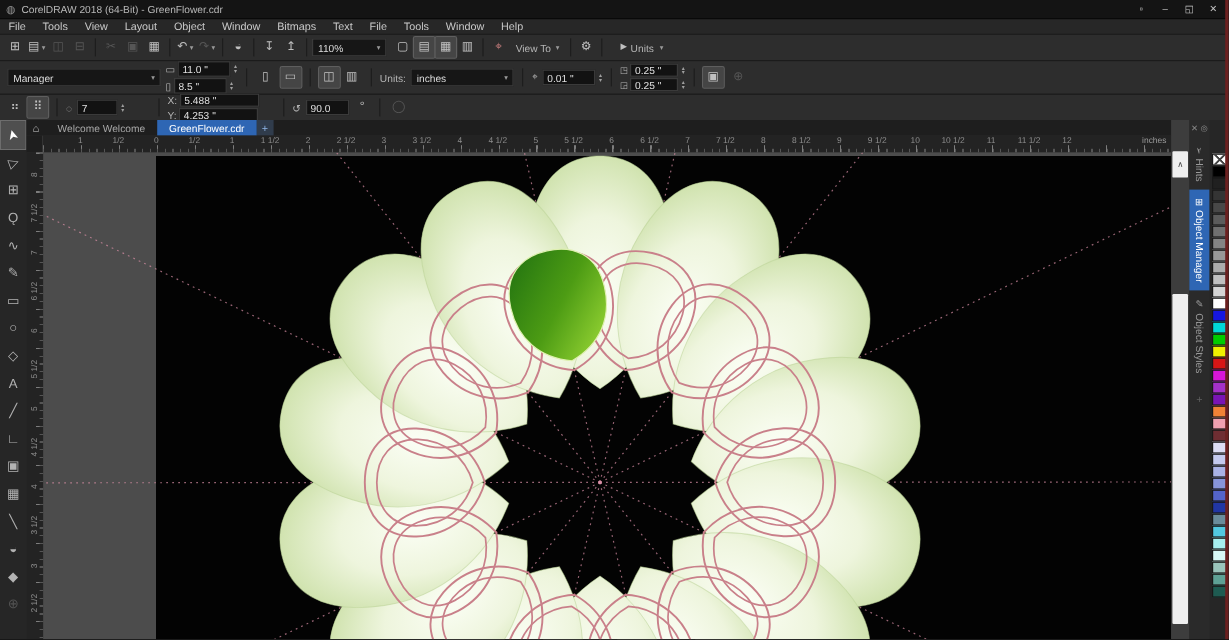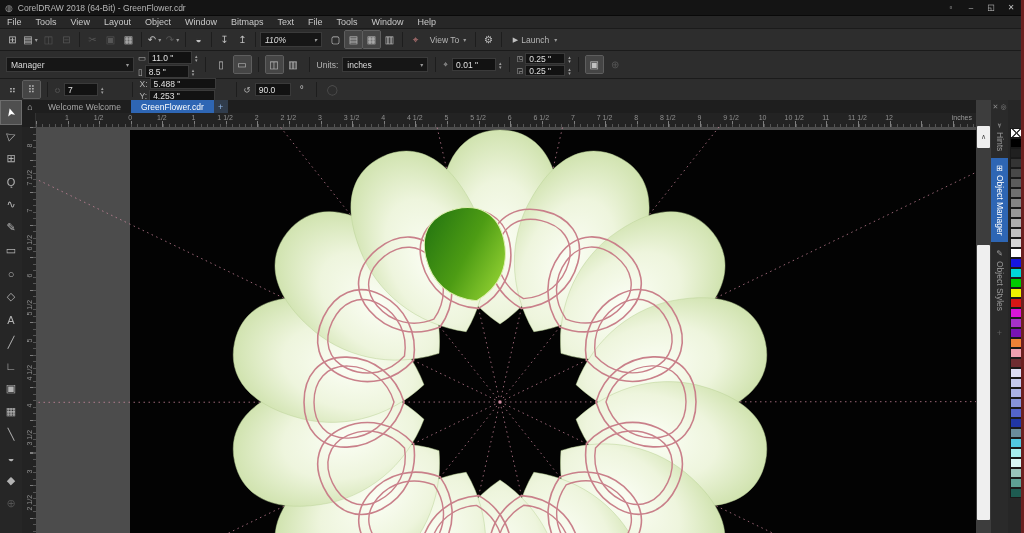--- a/index.html
+++ b/index.html
@@ -152,21 +152,21 @@
         </div>
         <div class="sep"></div>
         <div class="tbtn">
           <span class="glyph">↧</span>
         </div>
         <div class="tbtn">
           <span class="glyph">↥</span>
         </div>
         <div class="sep"></div>
       </span>
-    <div class="selectbox" style="width:62px;font-style:italic;">
+    <div class="selectbox" style="width:62px;">
       <span>110%</span>
       <span class="dd">▾</span>
     </div>
     <span style="display:flex;align-items:center;gap:1px;margin-left:4px;">
         <div class="tbtn">
           <span class="glyph">▢</span>
         </div>
         <div class="tbtn pressed">
           <span class="glyph">▤</span>
         </div>
@@ -185,21 +185,21 @@
       <span class="lbl">View To</span>
       <span class="dd">▾</span>
     </div>
     <div class="sep"></div>
     <div class="tbtn">
       <span class="glyph">⚙</span>
     </div>
     <div class="sep"></div>
     <div class="tbtn" style="min-width:58px;gap:3px;">
       <span class="glyph" style="font-size:7px;">▶</span>
-      <span class="lbl">Launch</span>
+      <span class="lbl">Units</span>
       <span class="dd">▾</span>
     </div>
   </div>
 
   <div class="bar propbar">
     <div class="selectbox" style="width:128px;">
       <span>Manager</span>
       <span class="dd">▾</span>
     </div>
     <div class="stack">

